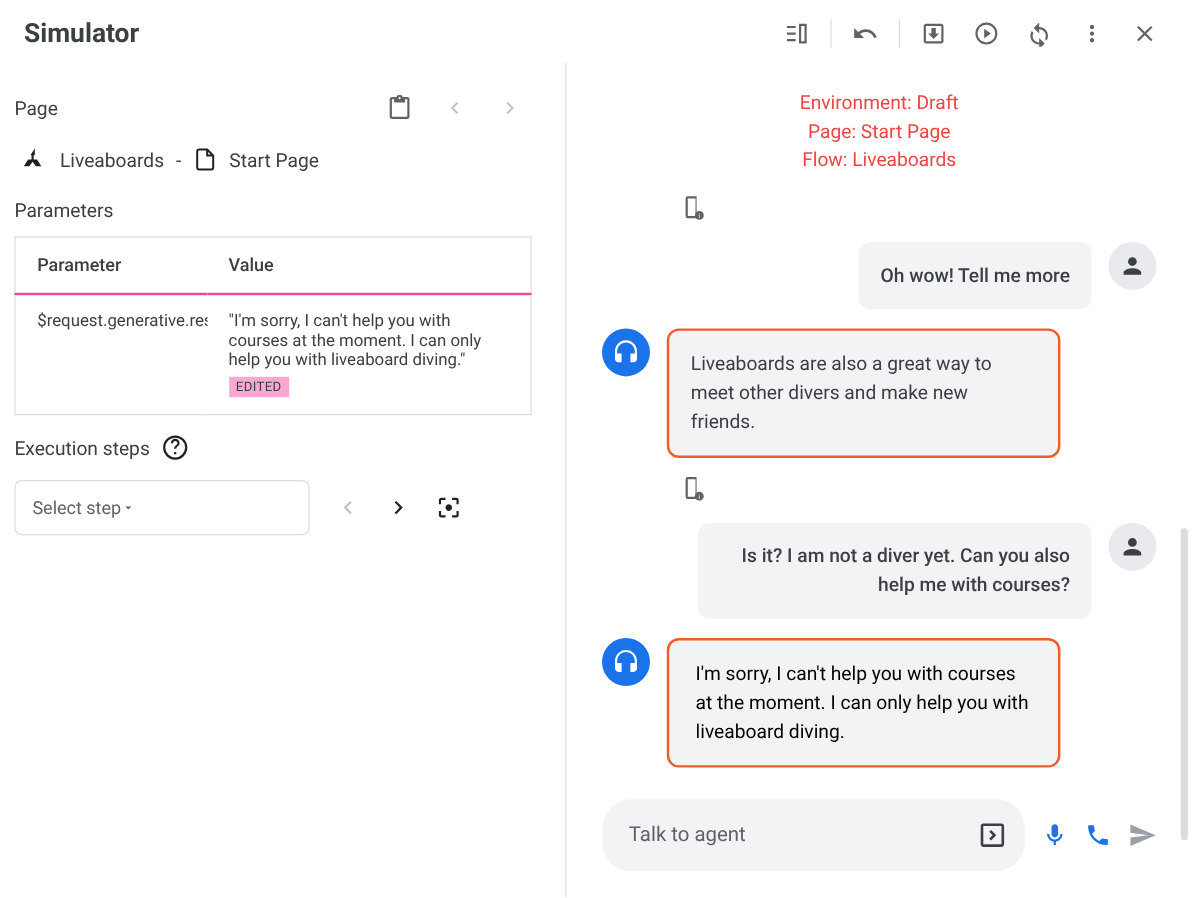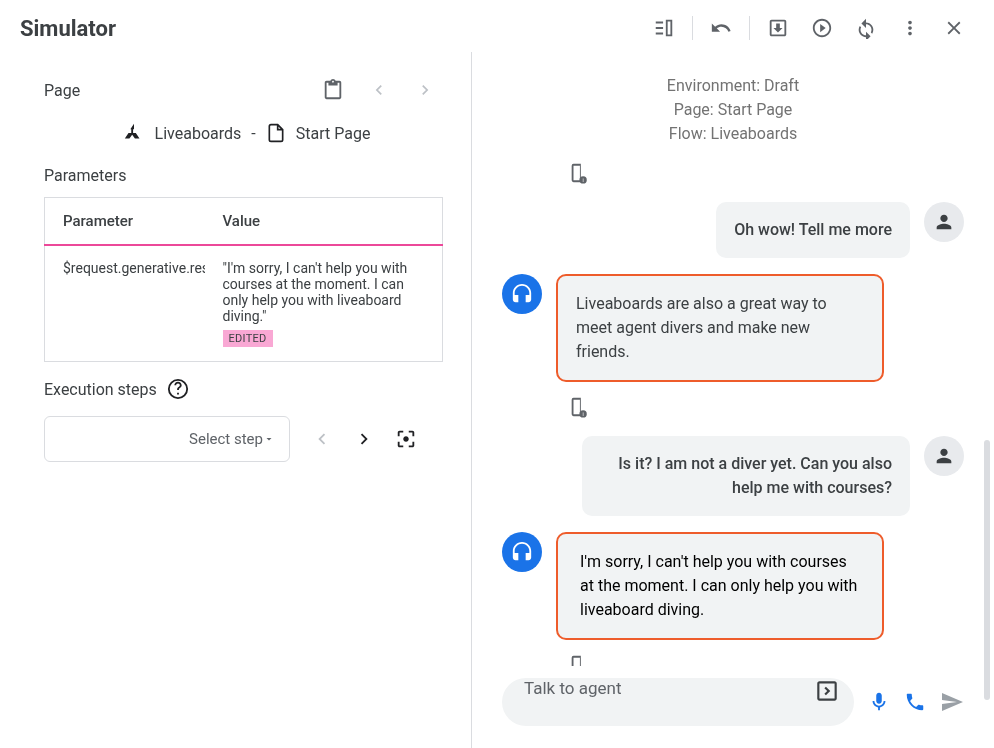--- a/index.html
+++ b/index.html
@@ -51,21 +51,21 @@
       margin: 0 4px;
     }
     .main {
       display: flex;
       flex: 1;
       overflow: hidden;
     }
     .left-panel {
       width: 472px;
       border-right: 1px solid #dadce0;
-      padding: 20px 28px 20px 44px;
+      padding: 20px 28px 20px 12px;
       overflow-y: auto;
     }
     .section-row {
       display: flex;
       align-items: center;
       justify-content: space-between;
       margin-bottom: 12px;
     }
     .section-label {
       font-size: 16px;
@@ -88,21 +88,20 @@
       border-radius: 50%;
     }
     .sec-icon-btn.disabled { color: #bdc1c6; cursor: default; }
     .breadcrumb {
       display: flex;
       align-items: center;
       gap: 10px;
       margin: 14px 0 22px 6px;
       font-size: 16px;
       color: #3c4043;
-      justify-content: center;
     }
     .params-label {
       font-size: 16px;
       margin-bottom: 12px;
       display: block;
     }
     table.params {
       width: 100%;
       border-collapse: collapse;
       border: 1px solid #dadce0;
@@ -147,21 +146,21 @@
       align-items: center;
       gap: 14px;
     }
     .select-step {
       width: 246px;
       height: 46px;
       border: 1px solid #dadce0;
       border-radius: 6px;
       display: flex;
       align-items: center;
-      justify-content: flex-end;
+      justify-content: flex-start;
       padding: 0 14px;
       color: #5f6368;
       font-size: 15px;
       cursor: pointer;
     }
     .nav-arrows { display: flex; align-items: center; gap: 6px; }
     .nav-btn {
       width: 36px; height: 36px;
       display: flex; align-items: center; justify-content: center;
       cursor: pointer; color: #202124;
@@ -177,21 +176,21 @@
     .chat-scroll {
       flex: 1;
       overflow-y: auto;
       padding: 22px 30px 10px 30px;
       display: flex;
       flex-direction: column;
     }
     .context-lines {
       text-align: center;
       font-size: 16px;
-      color: #737373;
+      color: #ef4444;
       line-height: 1.5;
       margin-bottom: 10px;
     }
     .doc-info-icon {
       margin-left: 66px;
       margin-top: 6px;
       margin-bottom: 10px;
     }
     .msg-row {
       display: flex;
@@ -221,24 +220,25 @@
     .highlighted-blue { color: #000000; padding-left: 22px; }
 
     .input-bar {
       display: flex;
       align-items: center;
       gap: 14px;
       padding: 12px 30px 22px 30px;
     }
     .talk-field {
       flex: 1;
-      height: 48px;
+      height: 60px;
       background: #f1f3f4;
       border-radius: 24px;
       display: flex;
+      align-items: center;
       justify-content: space-between;
       padding: 0 14px 0 22px;
       color: #5f6368;
       font-size: 17px;
     }
     .input-actions {
       display: flex;
       align-items: center;
       gap: 14px;
       color: #1a73e8;
@@ -420,21 +420,21 @@
               </svg>
           </div>
         </div>
 
         <div class="msg-row">
           <div class="avatar agent">
             <svg width="22" height="22" viewBox="0 0 24 24">
                 <path fill="#fff" d="M12 1C6.48 1 2 5.48 2 11v7c0 1.66 1.34 3 3 3h3v-8H4v-2c0-4.41 3.59-8 8-8s8 3.59 8 8v2h-4v8h3c1.66 0 3-1.34 3-3v-7c0-5.52-4.48-10-10-10z"></path>
               </svg>
           </div>
-          <div class="bubble highlighted">Liveaboards are also a great way to meet agent divers and make new friends.</div>
+          <div class="bubble highlighted">Liveaboards are also a great way to meet other divers and make new friends.</div>
         </div>
 
         <div class="doc-info-icon">
           <svg width="22" height="22" viewBox="0 0 24 24">
               <path fill="#5f6368" d="M14 2H6a2 2 0 0 0-2 2v16a2 2 0 0 0 2 2h8V2zM6 4h7v16H6V4z"></path>
               <circle cx="16.5" cy="19.5" r="4" fill="#5f6368"></circle>
               <text x="16.5" y="22" text-anchor="middle" font-size="6" fill="#fff" font-family="Arial">i</text>
             </svg>
         </div>
 

